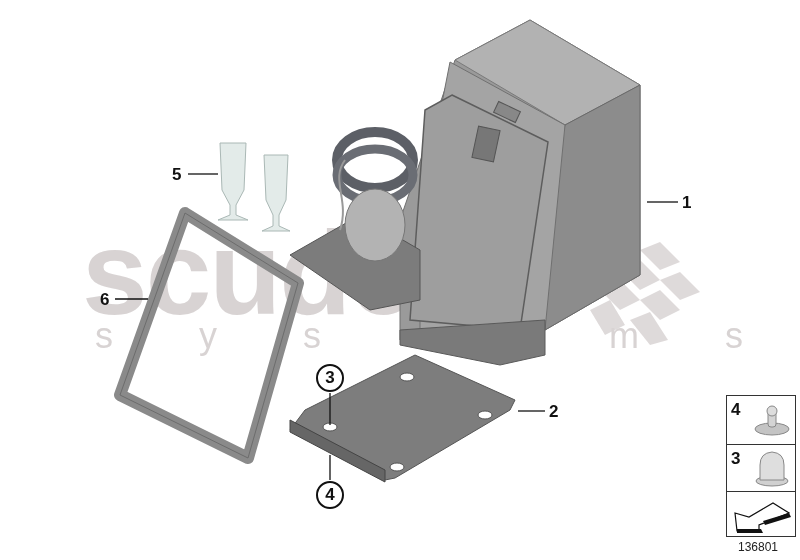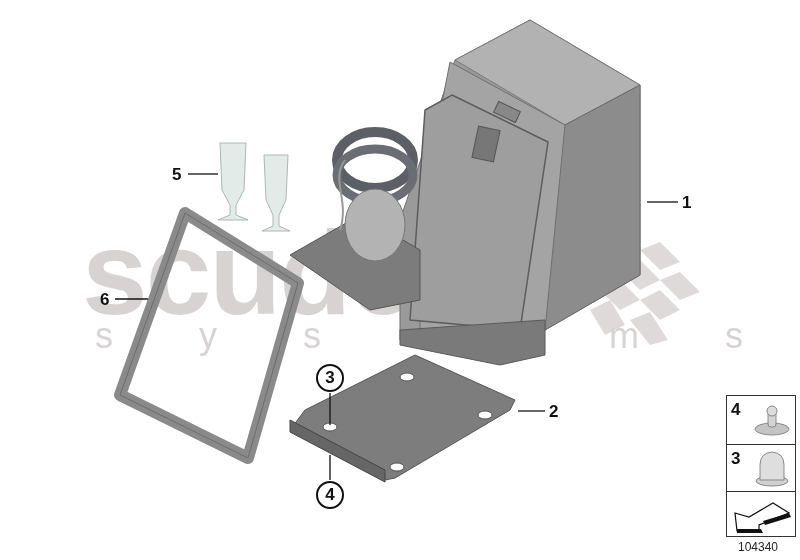--- a/index.html
+++ b/index.html
@@ -108,14 +108,14 @@
     </svg>
   </div>
   <div class="legend" style="top:491px;height:46px;">
     <svg width="66" height="40" style="position:absolute;left:2px;top:3px">
       <polygon points="6,18 20,22 44,8 60,18 30,30 30,36 8,36" fill="#fff" stroke="#111" stroke-width="1.2"></polygon>
       <polygon points="8,34 32,34 34,38 8,38" fill="#111"></polygon>
       <polygon points="34,26 60,18 62,22 36,30" fill="#111"></polygon>
     </svg>
   </div>
 
-  <div class="diagram-id">104340</div>
+  <div class="diagram-id">136801</div>
 </div>
 
 </body></html>

